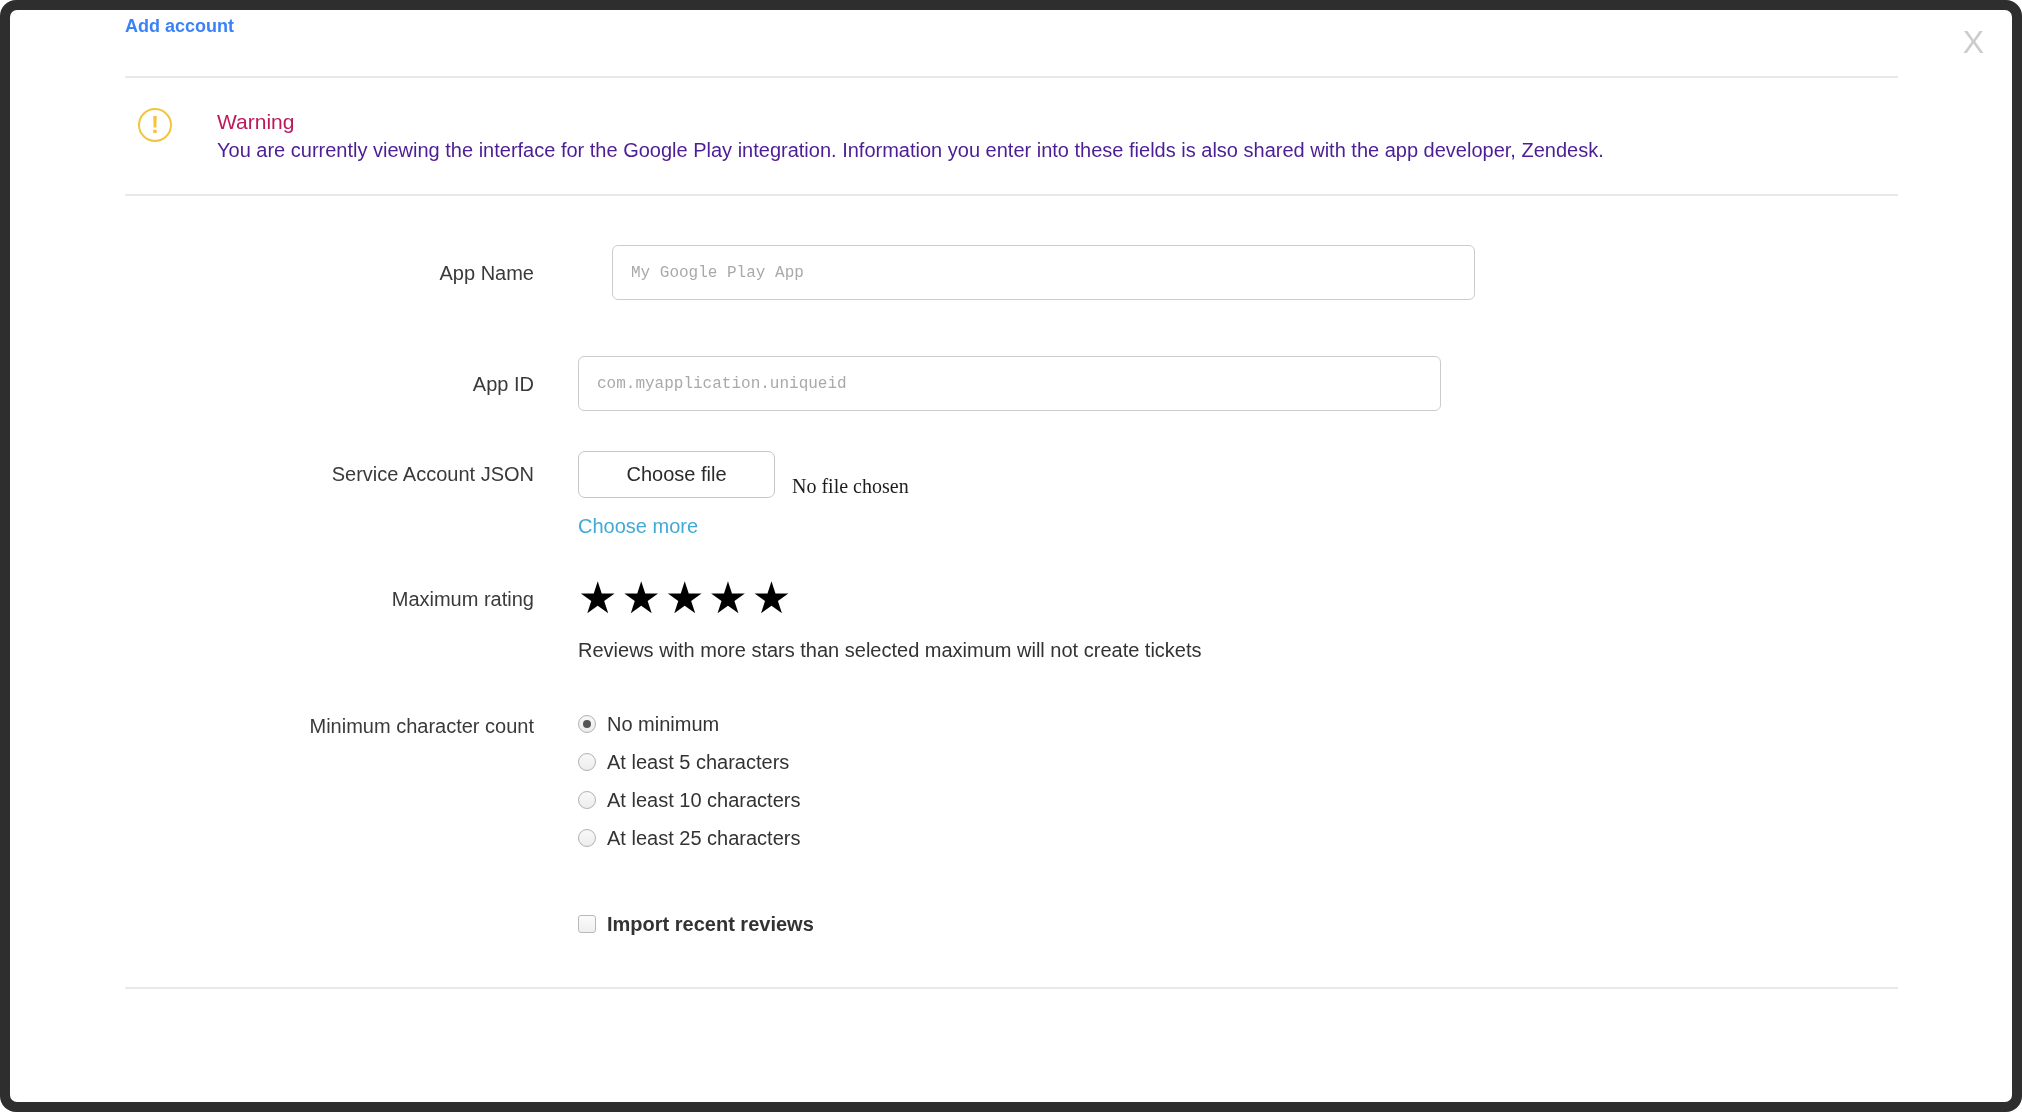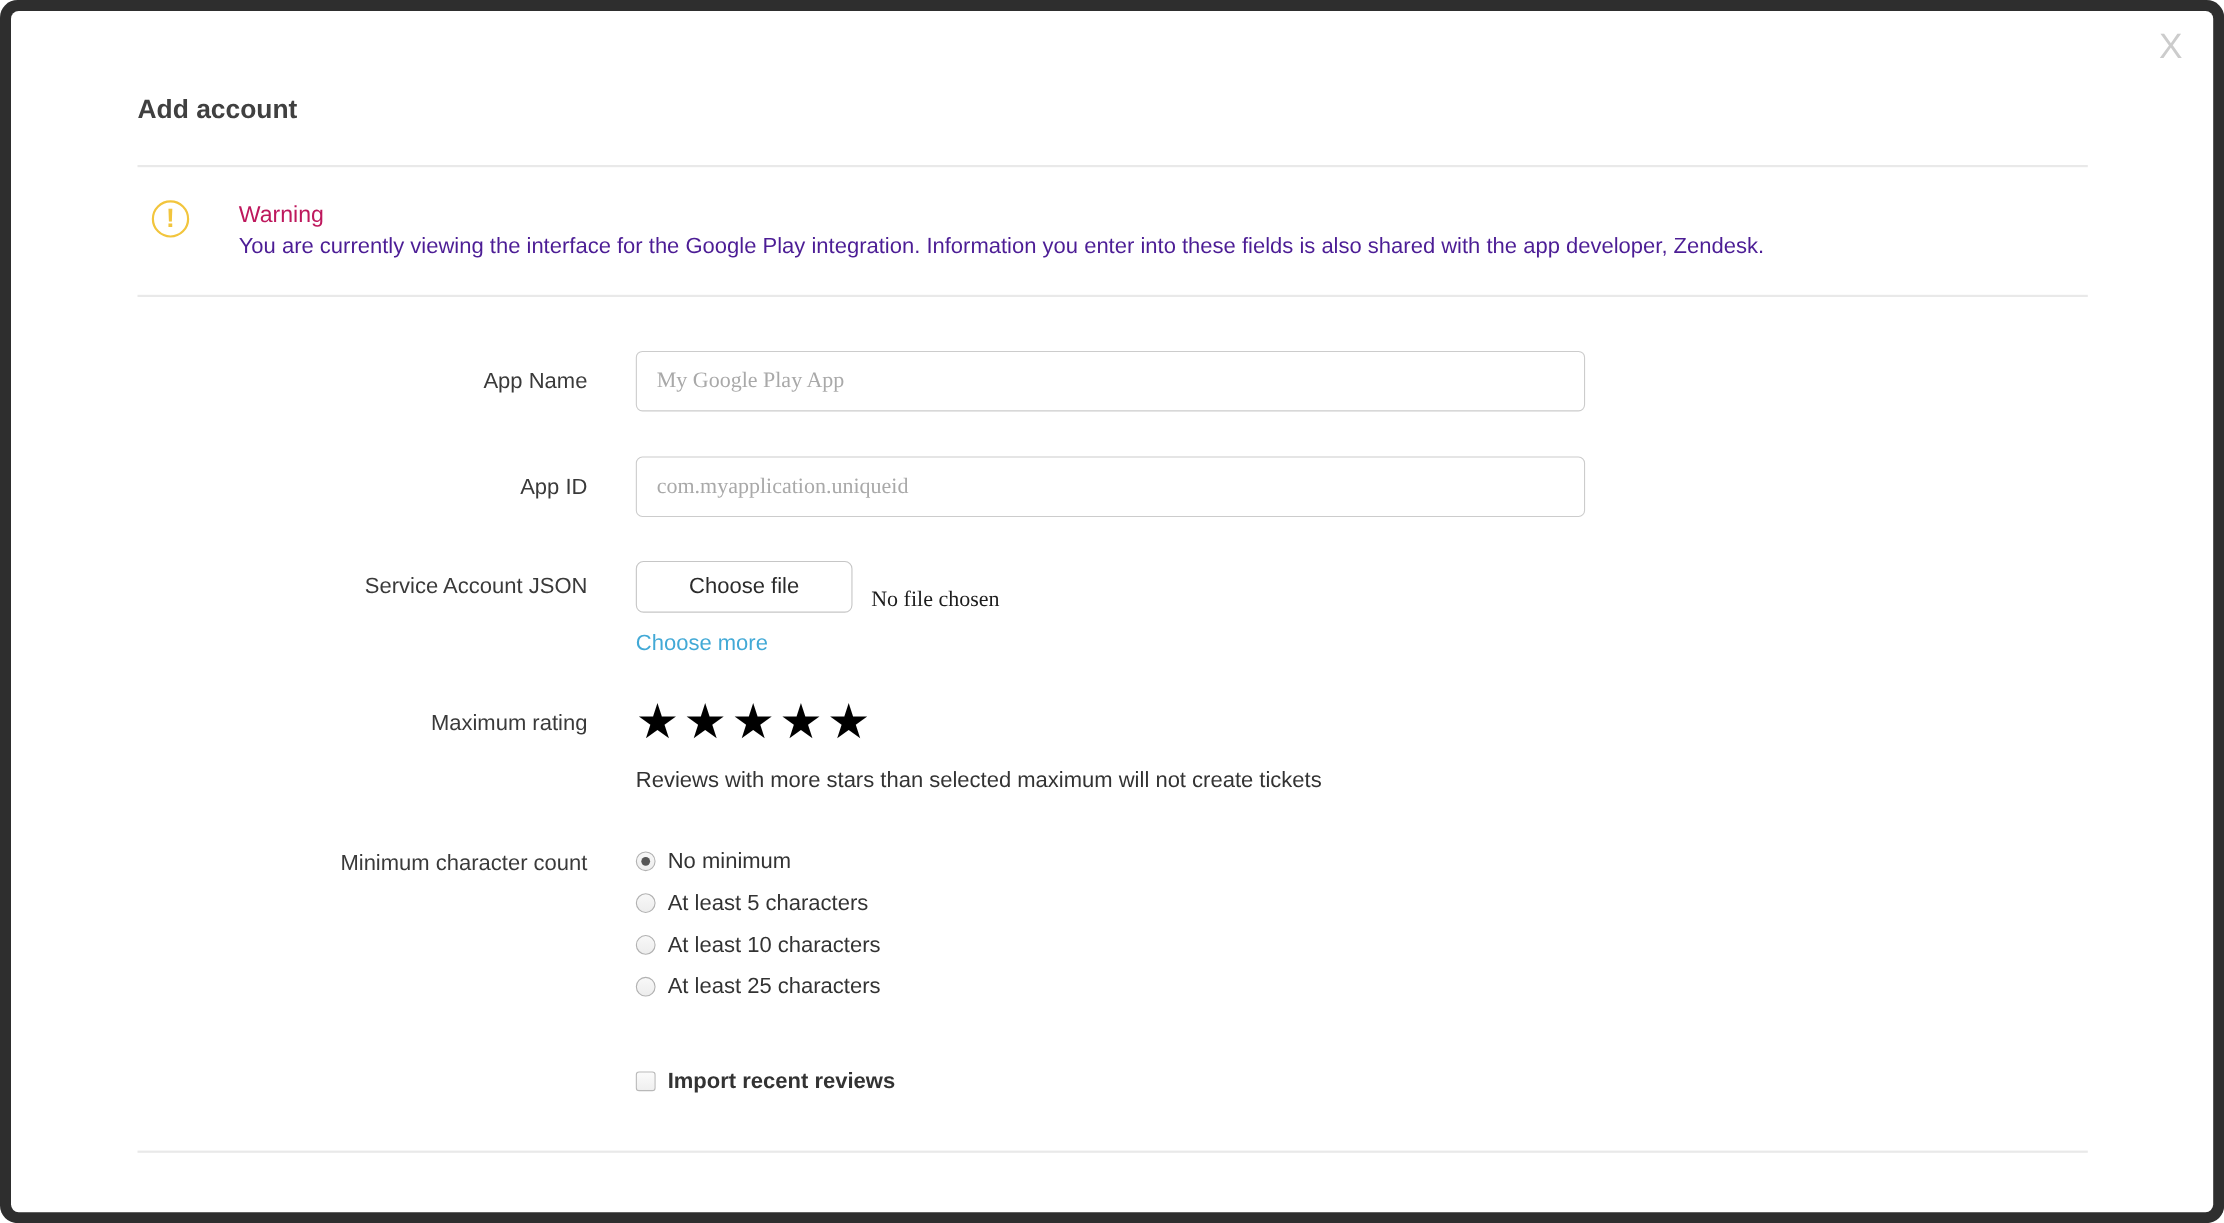--- a/index.html
+++ b/index.html
@@ -27,24 +27,23 @@
   .close-x {
     position: absolute;
     top: 16px; right: 28px;
     font-size: 32px;
     line-height: 32px;
     color: #cccccc;
     cursor: pointer;
     font-weight: 400;
   }
   .modal-title {
-    padding-top: 74px;
-    font-size: 24px;
+    font-size: 18px;
     line-height: 32px;
-    color: #404040;
+    color: #3b82f6;
   }
   .divider {
     height: 2px;
     background: #e9e9e9;
     border: none;
     margin-top: 34px;
   }
   
   .warning {
     display: flex;
@@ -89,29 +88,29 @@
     font-size: 20px;
     color: #3a3a3a;
     line-height: 26px;
   }
   .row-field { flex: 1; }
   .text-input {
     width: 863px;
     height: 55px;
     border: 1px solid #cccccc;
     border-radius: 6px;
-    font-family: Liberation Serif, serif;
-    font-size: 20px;
+    font-family: Liberation Mono, monospace;
+    font-size: 16px;
     color: #555555;
     padding: 11px 18px;
     outline: none;
     background: #ffffff;
   }
   .text-input::placeholder { color: #a9a9a9; opacity: 1; }
-  .row-appname { margin-bottom: 41px; }
+  .row-appname { margin-bottom: 56px; gap: 34px; }
   .row-appid   { margin-bottom: 40px; }
   .file-line { display: flex; align-items: flex-end; }
   .choose-file-btn {
     width: 197px;
     height: 47px;
     background: #ffffff;
     border: 1px solid #c6c6c6;
     border-radius: 7px;
     font-family: "Liberation Sans", "DejaVu Sans", sans-serif;
     font-size: 20px;

